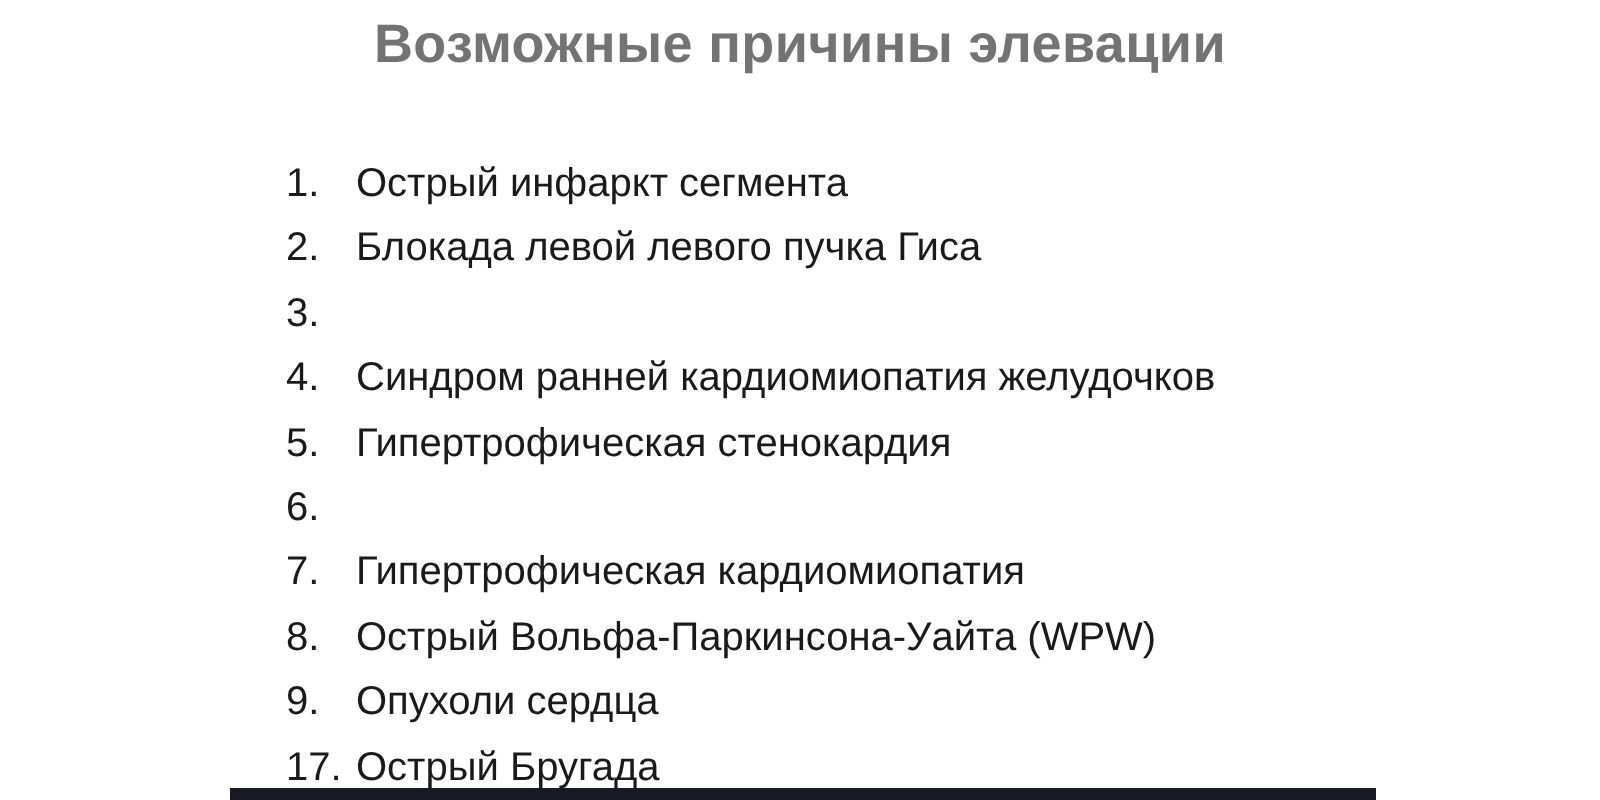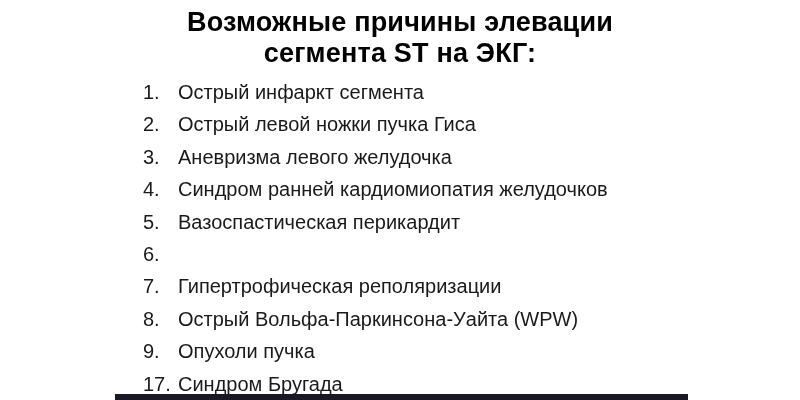--- a/index.html
+++ b/index.html
@@ -54,59 +54,57 @@
     left: 115px;
     top: 394px;
     width: 573px;
     height: 6px;
   }
 </style>
 </head>
 <body>
 
 <div class="slide" style="background: rgb(255, 255, 255);">
-  <div class="title" style="color: #000000;">
+  <div class="title" style="color: #737373;">
     <div>Возможные причины элевации</div>
-    <div>сегмента ST на ЭКГ:</div>
   </div>
   <div class="list" id="list" style="color: rgb(26, 26, 26);">
       <div class="row">
         <span class="num">1.</span>
         <span class="txt">Острый инфаркт сегмента</span>
       </div>
       <div class="row">
         <span class="num">2.</span>
-        <span class="txt">Острый левой ножки пучка Гиса</span>
+        <span class="txt">Блокада левой левого пучка Гиса</span>
       </div>
       <div class="row">
         <span class="num">3.</span>
-        <span class="txt">Аневризма левого желудочка</span>
       </div>
       <div class="row">
         <span class="num">4.</span>
         <span class="txt">Синдром ранней кардиомиопатия желудочков</span>
       </div>
       <div class="row">
         <span class="num">5.</span>
-        <span class="txt">Вазоспастическая перикардит</span>
+        <span class="txt">Гипертрофическая стенокардия</span>
       </div>
       <div class="row">
         <span class="num">6.</span>
       </div>
       <div class="row">
         <span class="num">7.</span>
-        <span class="txt">Гипертрофическая реполяризации</span>
+        <span class="txt">Гипертрофическая кардиомиопатия</span>
       </div>
       <div class="row">
         <span class="num">8.</span>
         <span class="txt">Острый Вольфа-Паркинсона-Уайта (WPW)</span>
       </div>
       <div class="row">
         <span class="num">9.</span>
-        <span class="txt">Опухоли пучка</span>
+        <span class="txt">Опухоли сердца</span>
       </div>
       <div class="row">
         <span class="num">17.</span>
-        <span class="txt">Синдром Бругада</span>
+        <span class="txt">Острый Бругада</span>
       </div>
     </div>
   <div class="bottom-bar" style="background: rgb(25, 25, 38);"></div>
 </div>
 
 </body></html>

